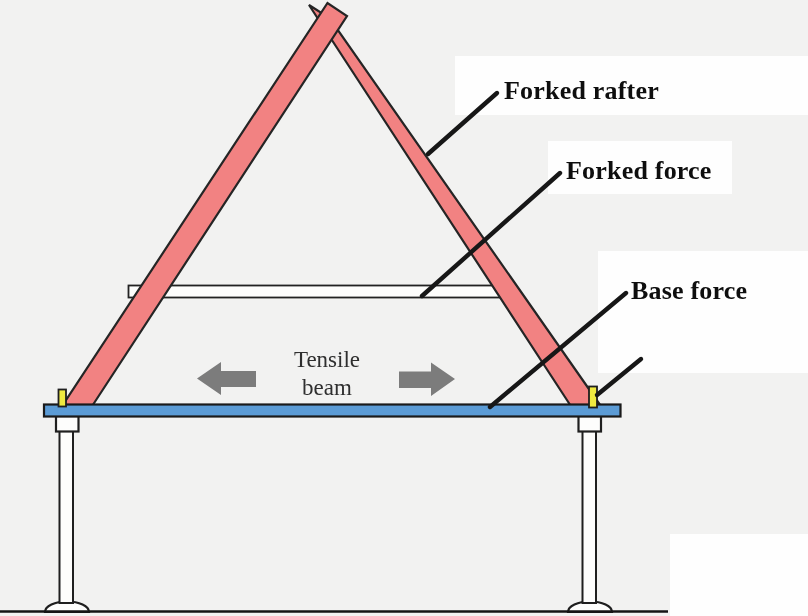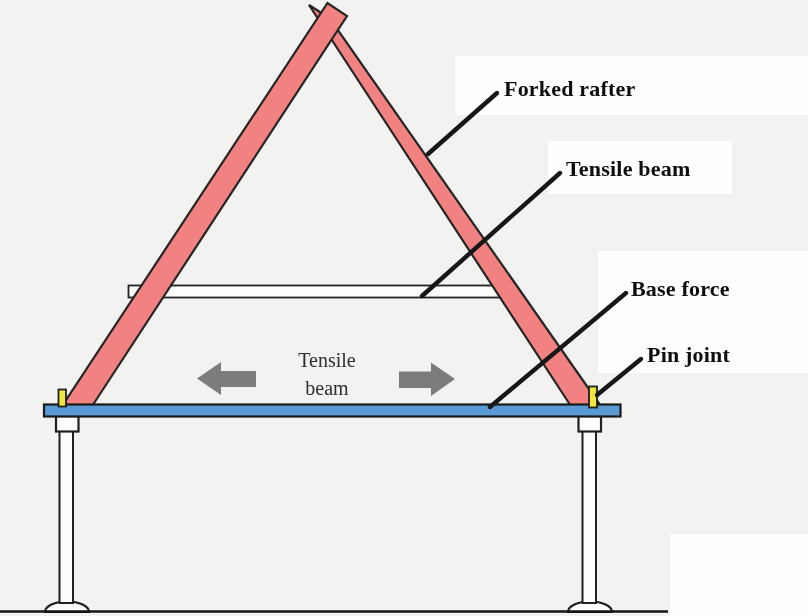--- a/index.html
+++ b/index.html
@@ -6,31 +6,31 @@
   .stage{
     position:relative;
     width:808px;height:616px;
     background:#F2F2F1;
     overflow:hidden;
     font-family:"Liberation Serif", serif;
   }
   .stage svg{position:absolute;left:0;top:0;}
   .callout{
     position:absolute;
-    font-size:22px;
+    font-size:26px;
     font-weight:bold;
     color:#0e0e0e;
     white-space:nowrap;
     letter-spacing:0.2px;
   }
   .tensile{
     position:absolute;
     left:252px;top:346px;width:150px;
     text-align:center;
-    font-size:20px;
+    font-size:23px;
     line-height:28px;
     font-weight:500;
     color:#2f2f2f;
   }
 </style>
 </head>
 <body>
 
 <div class="stage">
 
@@ -65,22 +65,21 @@
     <polygon points="197,378.5 221,362 221,371 256,371 256,387 221,387 221,395" fill="#7C7C7C"></polygon>
     <polygon points="455,379 431,362.5 431,371.5 399,371.5 399,388 431,388 431,396" fill="#7C7C7C"></polygon>
 
     <line x1="497" y1="93" x2="428" y2="154" stroke="#171717" stroke-width="4.4" stroke-linecap="round"></line>
     <line x1="560" y1="173" x2="422" y2="296" stroke="#171717" stroke-width="4.4" stroke-linecap="round"></line>
     <line x1="626" y1="293" x2="490" y2="407" stroke="#171717" stroke-width="4.4" stroke-linecap="round"></line>
     <line x1="641" y1="359" x2="597" y2="395" stroke="#171717" stroke-width="4.4" stroke-linecap="round"></line>
   </svg>
 
   <div class="callout" style="left:504px;top:76px;">Forked rafter</div>
-  <div class="callout" style="left:566px;top:156px;">Tensile beam</div>
+  <div class="callout" style="left:566px;top:156px;">Forked force</div>
   <div class="callout" style="left:631px;top:276px;">Base force</div>
-  <div class="callout" style="left:647px;top:342px;">Pin joint</div>
 
   <div class="tensile">
     <div>Tensile</div>
     <div>beam</div>
   </div>
 
 </div>
 
 </body></html>

